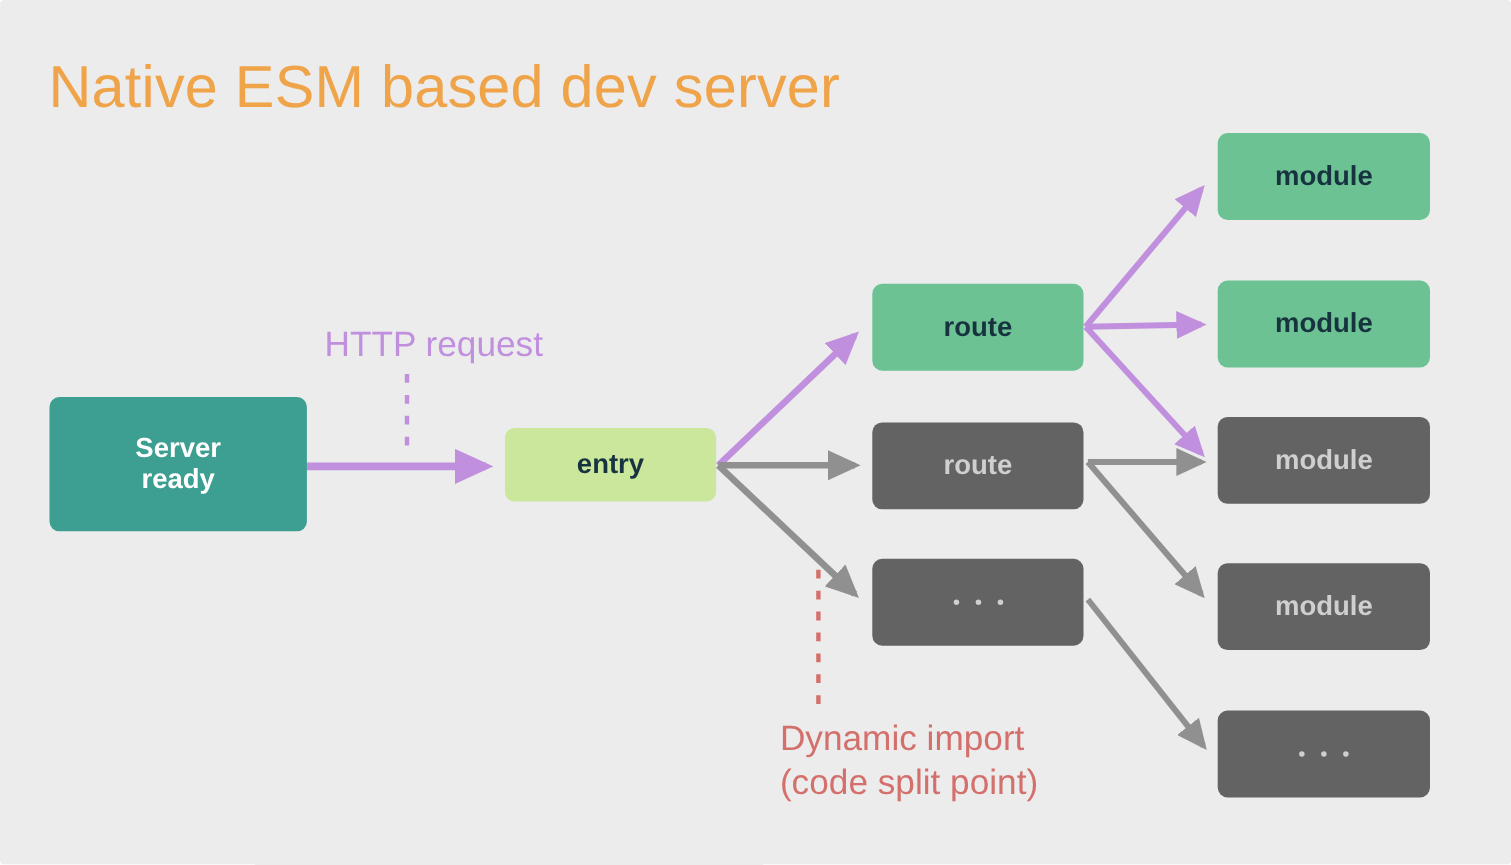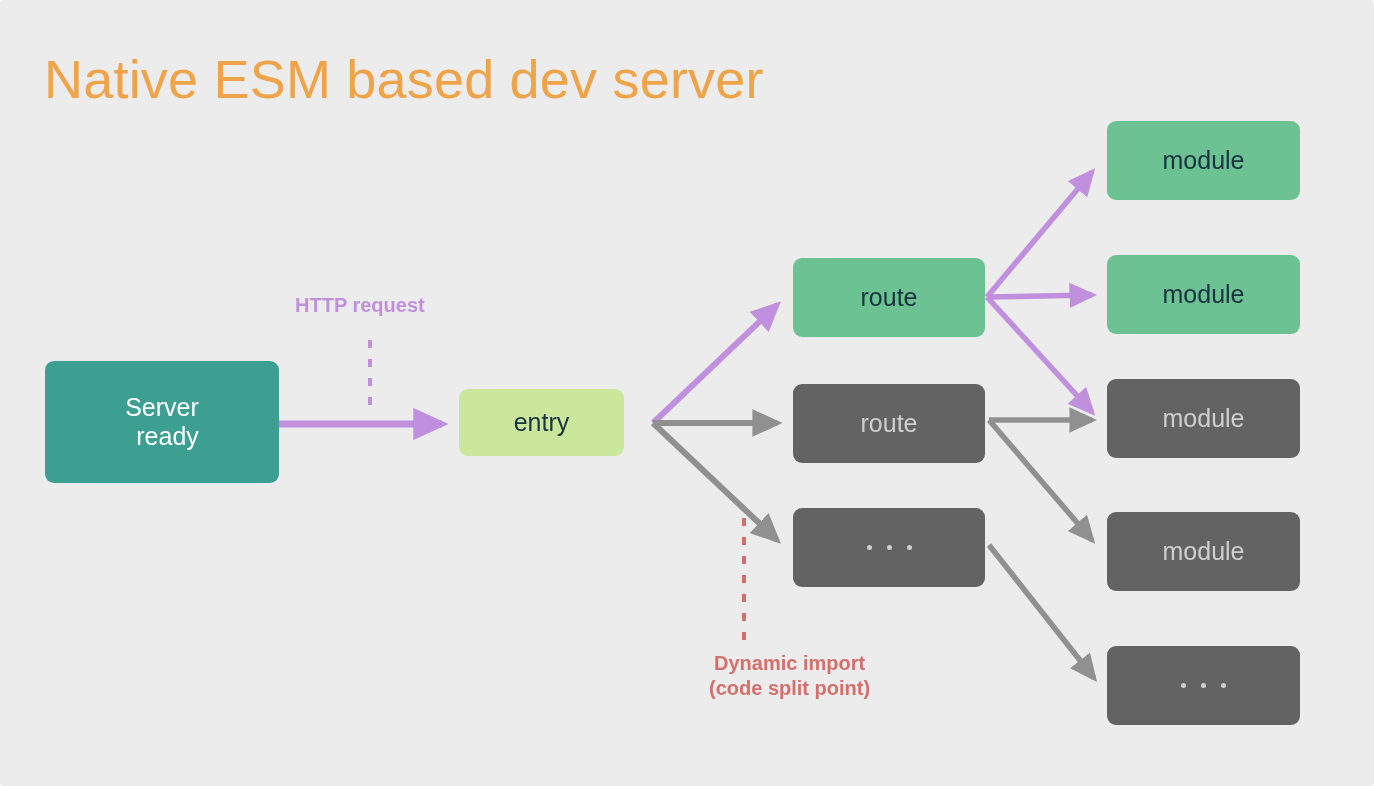--- a/index.html
+++ b/index.html
@@ -37,22 +37,22 @@
     top: 0;
     width: 1374px;
     height: 786px;
   }
   .node {
     position: absolute;
     border-radius: 9px;
     display: flex;
     align-items: center;
     justify-content: center;
-    text-align: right;
-    font-weight: normal;
+    text-align: center;
+    font-weight: bold;
     line-height: 1.18;
     box-sizing: border-box;
   }
   .node.teal   { background: #3d9e92; color: #ffffff; }
   .node.lime   { background: #cbe79b; color: #17333f; }
   .node.green  { background: #6cc292; color: #17333f; }
   .node.gray   { background: #636363; color: #cfcfcf; }
   .node-label { display: block; }
   .dots {
     display: flex;
@@ -61,25 +61,24 @@
     gap: 15px;
   }
   .dot {
     width: 5px;
     height: 5px;
     border-radius: 50%;
     background: #cfcfcf;
   }
   .annot {
     position: absolute;
-    font-size: 20px;
-    font-weight: 700;
+    font-size: 32px;
+    font-weight: 400;
     line-height: 1.25;
     white-space: pre-line;
-    text-align: center;
   }
   .annot.http    { color: #c08fde; }
   .annot.dynamic { color: #d4706c; }
 </style>
 </head>
 <body>
 
 <div id="slide">
 
   <div id="title">Native ESM based dev server</div>
@@ -117,21 +116,21 @@
     <path d="M370,340 L370,412" stroke="#c08fde" stroke-width="4" fill="none" stroke-dasharray="8 11"></path>
 
     <path d="M744,518 L744,640" stroke="#d4706c" stroke-width="4" fill="none" stroke-dasharray="8 11"></path>
   </svg>
 
   <div class="node teal" style="left:45px; top:361px; width:234px; height:122px; font-size:25px;">
     <span class="node-label" style="white-space: pre-line;">Server
 ready</span>
   </div>
 
-  <div class="node lime" style="left:459px; top:389px; width:165px; height:67px; font-size:25px;">
+  <div class="node lime" style="left:459px; top:389px; width:192px; height:67px; font-size:25px;">
     <span class="node-label">entry</span>
   </div>
 
   <div class="node green" style="left:793px; top:258px; width:192px; height:79px; font-size:25px;">
     <span class="node-label">route</span>
   </div>
 
   <div class="node gray" style="left:793px; top:384px; width:192px; height:79px; font-size:25px;">
     <span class="node-label">route</span>
   </div>

